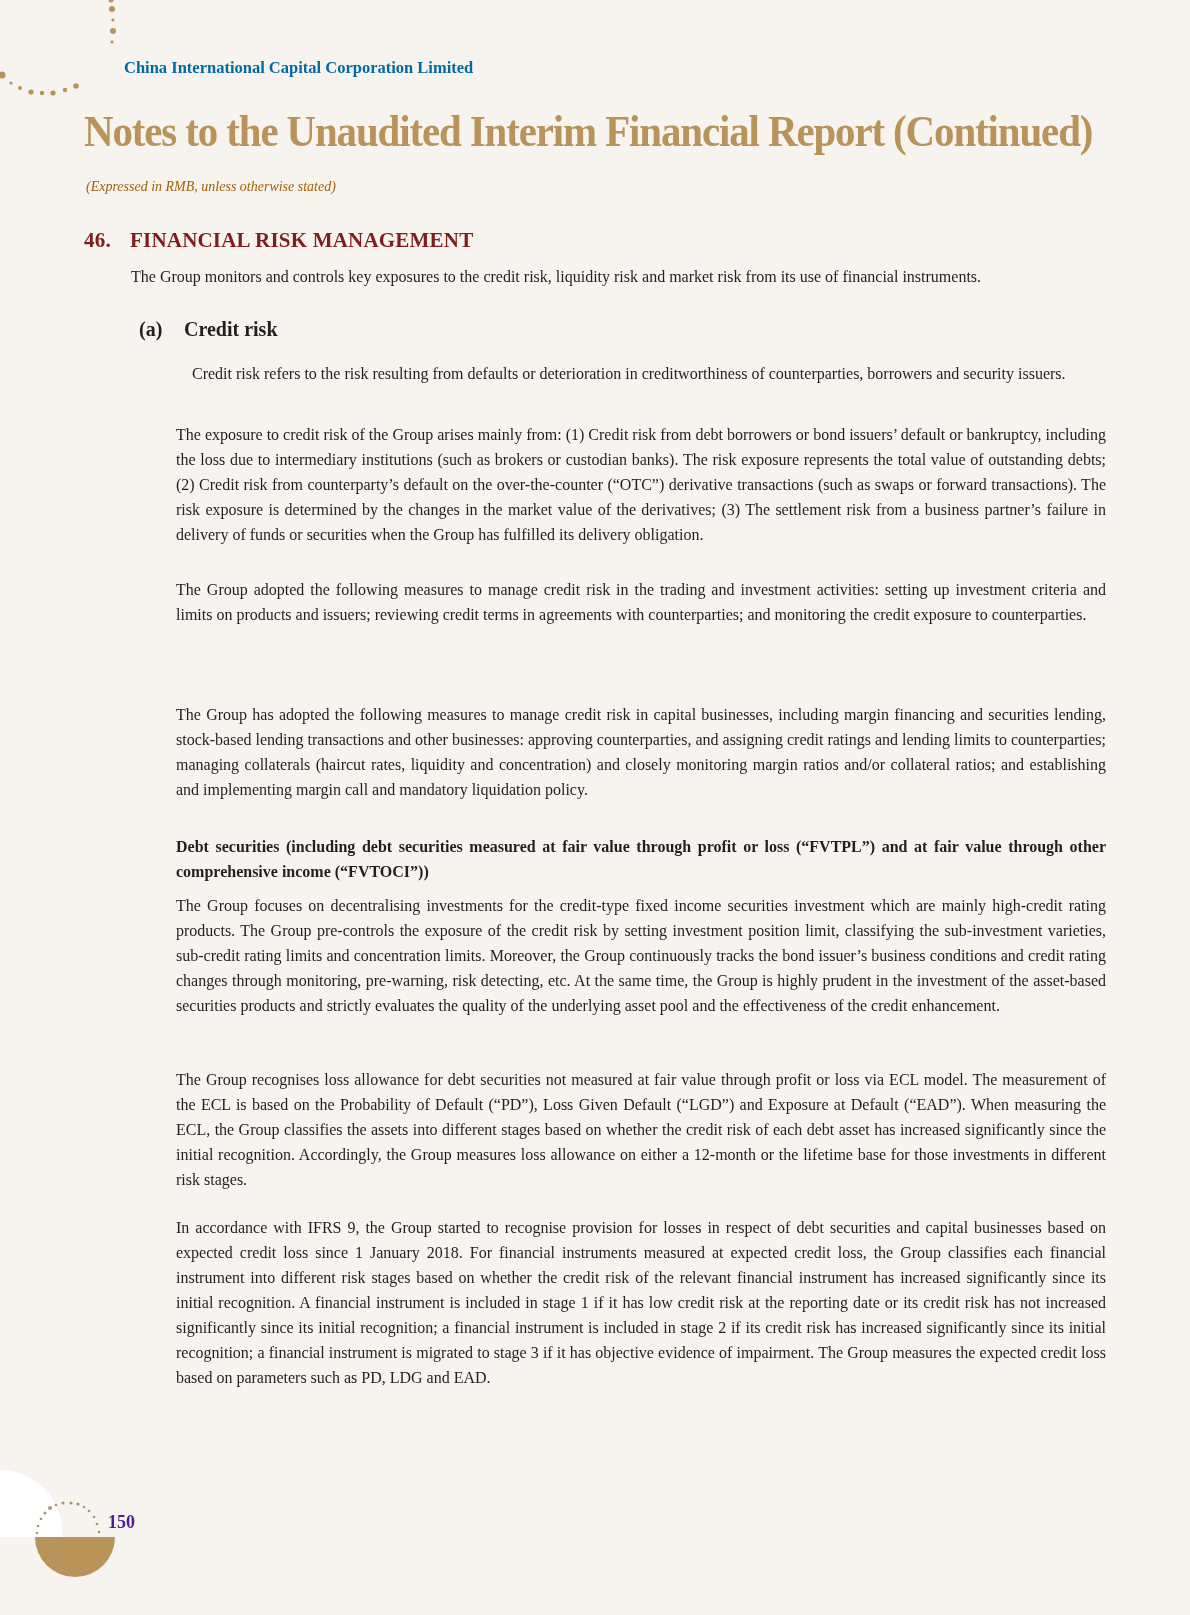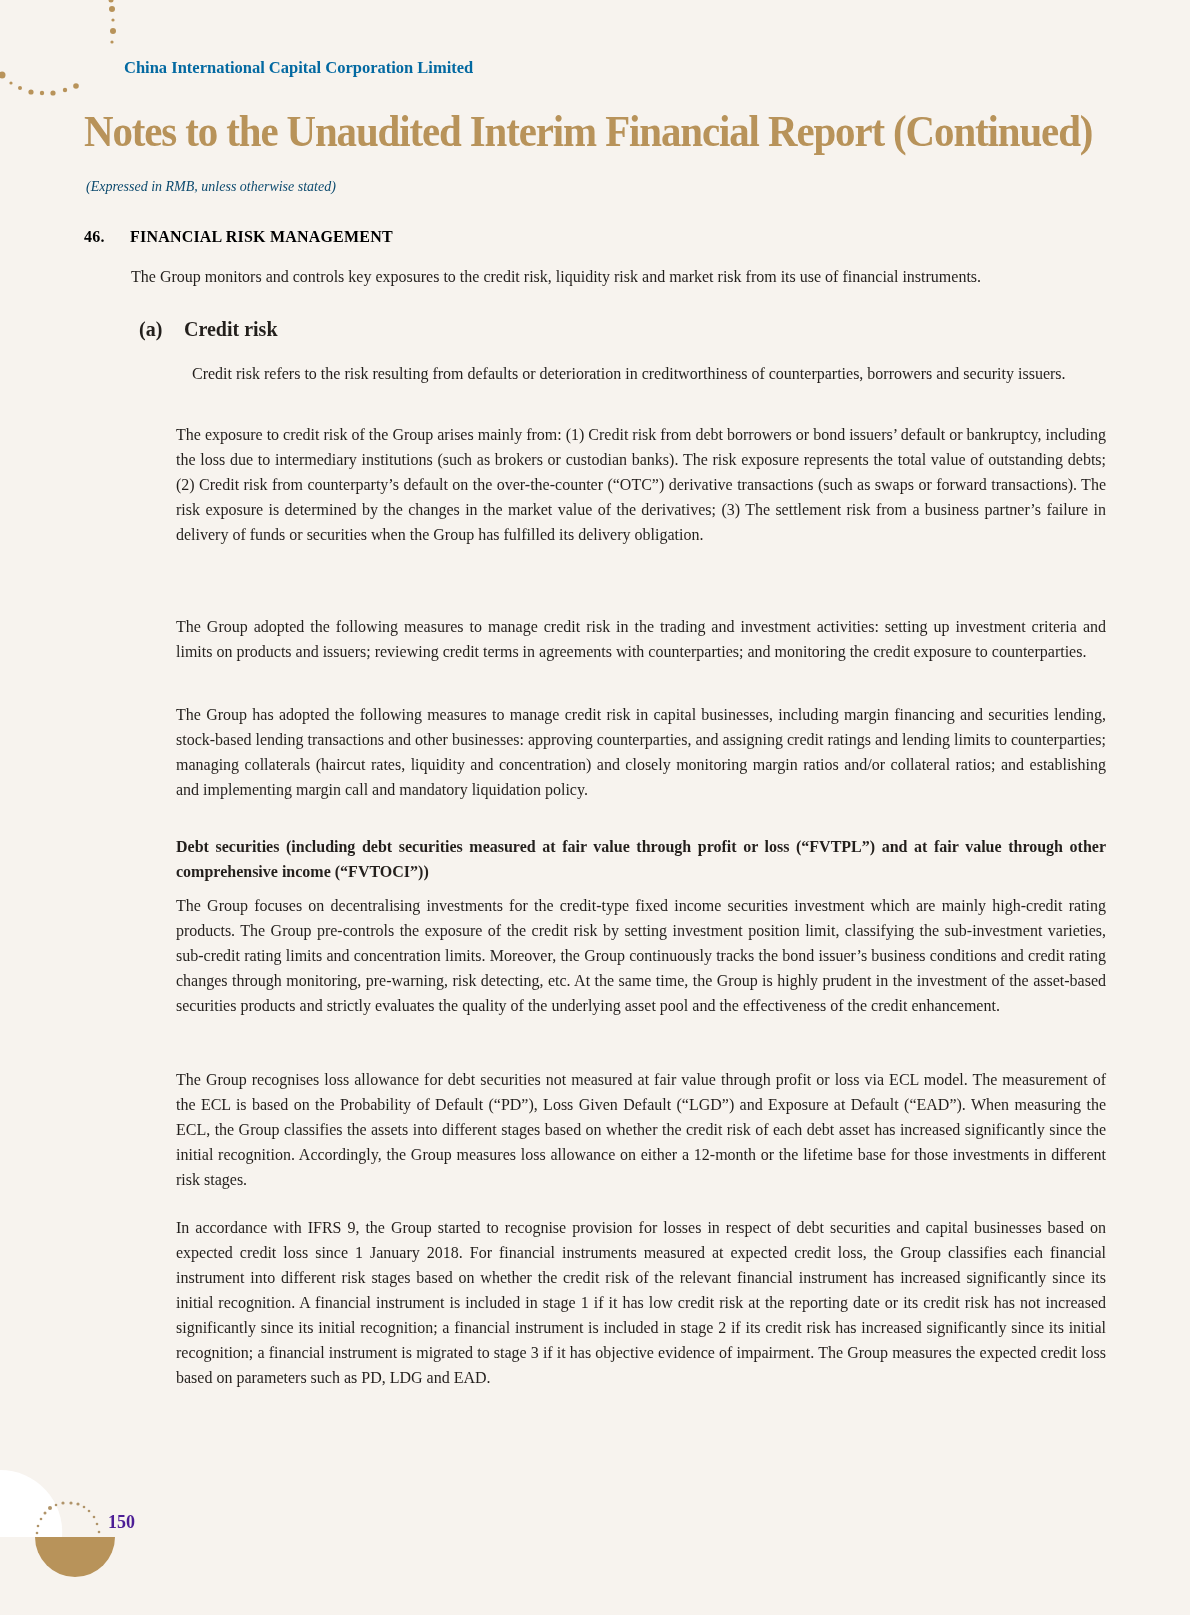--- a/index.html
+++ b/index.html
@@ -14,25 +14,25 @@
     font-size: 16.5px; font-weight: bold; color: #0369a1; margin-left: 40px;
   }
   .title {
     position: absolute; left: 84px; top: 106px;
     font-size: 44px; font-weight: bold; color: #b8935a;
     letter-spacing: -1.2px; white-space: nowrap;
     transform: scaleX(0.93); transform-origin: left center;
   }
   .subtitle {
     position: absolute; left: 86px; top: 179px;
-    font-size: 14px; font-style: italic; color: #0c4a6e;
+    font-size: 14px; font-style: italic; color: #a16207;
   }
   .section-heading {
     position: absolute; left: 84px; top: 228px;
-    font-size: 16px; font-weight: bold; color: #000000; letter-spacing: 0.2px; font-family: Liberation Serif, serif;
+    font-size: 21px; font-weight: bold; color: #7f1d1d; letter-spacing: 0.2px; font-family: Liberation Serif, serif;
   }
   .section-heading .num { display: inline-block; width: 46px; }
   .intro {
     position: absolute; left: 131px; top: 268px;
     font-size: 16px; white-space: nowrap;
   }
   .sub-heading {
     position: absolute; left: 131px; top: 318px;
     font-size: 20px; font-weight: bold; margin-left: 8px;
   }
@@ -78,21 +78,21 @@
   <span class="num">46.</span><span>FINANCIAL RISK MANAGEMENT</span>
 </div>
 <div class="intro">The Group monitors and controls key exposures to the credit risk, liquidity risk and market risk from its use of financial instruments.</div>
 
 <div class="sub-heading">
   <span class="num">(a)</span><span>Credit risk</span>
 </div>
 
 <p class="body" style="top:345px;margin:16px">Credit risk refers to the risk resulting from defaults or deterioration in creditworthiness of counterparties, borrowers and security issuers.</p>
 <p class="body" style="top:422px;margin:0">The exposure to credit risk of the Group arises mainly from: (1) Credit risk from debt borrowers or bond issuers’ default or bankruptcy, including the loss due to intermediary institutions (such as brokers or custodian banks). The risk exposure represents the total value of outstanding debts; (2) Credit risk from counterparty’s default on the over-the-counter (“OTC”) derivative transactions (such as swaps or forward transactions). The risk exposure is determined by the changes in the market value of the derivatives; (3) The settlement risk from a business partner’s failure in delivery of funds or securities when the Group has fulfilled its delivery obligation.</p>
-<p class="body" style="top:614px;margin:0">The Group adopted the following measures to manage credit risk in the trading and investment activities: setting up investment criteria and limits on products and issuers; reviewing credit terms in agreements with counterparties; and monitoring the credit exposure to counterparties.</p>
+<p class="body" style="top:577px;margin:0">The Group adopted the following measures to manage credit risk in the trading and investment activities: setting up investment criteria and limits on products and issuers; reviewing credit terms in agreements with counterparties; and monitoring the credit exposure to counterparties.</p>
 <p class="body" style="top:702px;margin:0">The Group has adopted the following measures to manage credit risk in capital businesses, including margin financing and securities lending, stock-based lending transactions and other businesses: approving counterparties, and assigning credit ratings and lending limits to counterparties; managing collaterals (haircut rates, liquidity and concentration) and closely monitoring margin ratios and/or collateral ratios; and establishing and implementing margin call and mandatory liquidation policy.</p>
 
 <p class="body bold-italic" style="top:834px;margin:0">Debt securities (including debt securities measured at fair value through profit or loss (“FVTPL”) and at fair value through other comprehensive income (“FVTOCI”))</p>
 
 <p class="body" style="top:893px;margin:0">The Group focuses on decentralising investments for the credit-type fixed income securities investment which are mainly high-credit rating products. The Group pre-controls the exposure of the credit risk by setting investment position limit, classifying the sub-investment varieties, sub-credit rating limits and concentration limits. Moreover, the Group continuously tracks the bond issuer’s business conditions and credit rating changes through monitoring, pre-warning, risk detecting, etc. At the same time, the Group is highly prudent in the investment of the asset-based securities products and strictly evaluates the quality of the underlying asset pool and the effectiveness of the credit enhancement.</p>
 <p class="body" style="top:1067px;margin:0">The Group recognises loss allowance for debt securities not measured at fair value through profit or loss via ECL model. The measurement of the ECL is based on the Probability of Default (“PD”), Loss Given Default (“LGD”) and Exposure at Default (“EAD”). When measuring the ECL, the Group classifies the assets into different stages based on whether the credit risk of each debt asset has increased significantly since the initial recognition. Accordingly, the Group measures loss allowance on either a 12-month or the lifetime base for those investments in different risk stages.</p>
 <p class="body" style="top:1215px;margin:0">In accordance with IFRS 9, the Group started to recognise provision for losses in respect of debt securities and capital businesses based on expected credit loss since 1 January 2018. For financial instruments measured at expected credit loss, the Group classifies each financial instrument into different risk stages based on whether the credit risk of the relevant financial instrument has increased significantly since its initial recognition. A financial instrument is included in stage 1 if it has low credit risk at the reporting date or its credit risk has not increased significantly since its initial recognition; a financial instrument is included in stage 2 if its credit risk has increased significantly since its initial recognition; a financial instrument is migrated to stage 3 if it has objective evidence of impairment. The Group measures the expected credit loss based on parameters such as PD, LDG and EAD.</p>
 
 <svg class="deco-bottom" width="130" height="145" viewBox="0 0 130 145">
   <path d="M0 0 A62 62 0 0 1 62 67 L0 67 Z" fill="#ffffff"></path>

